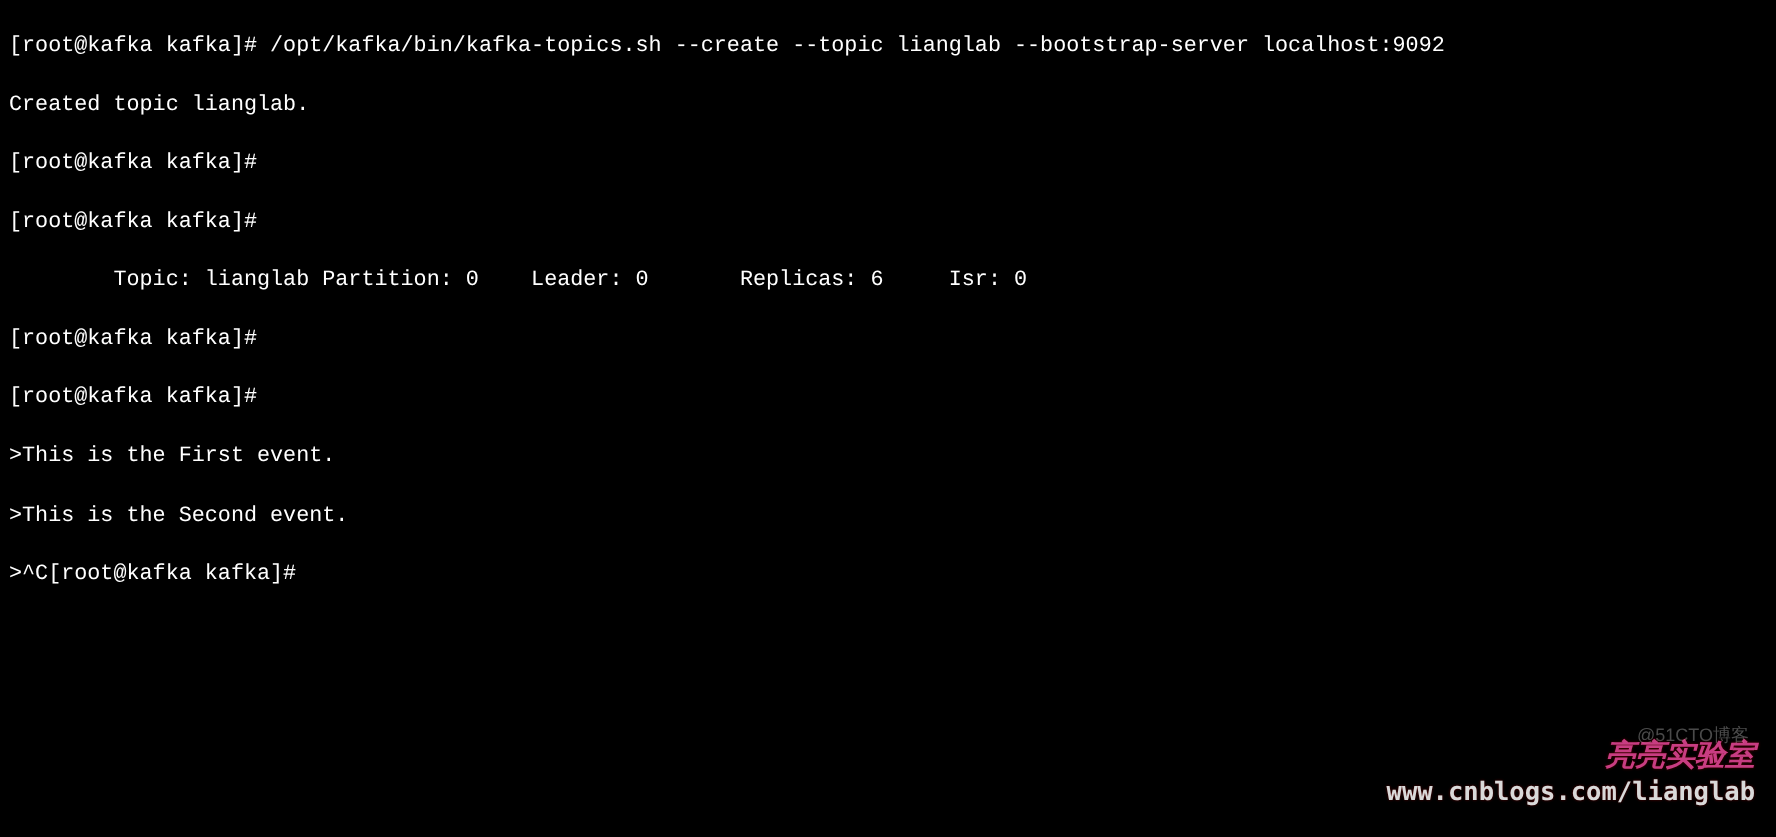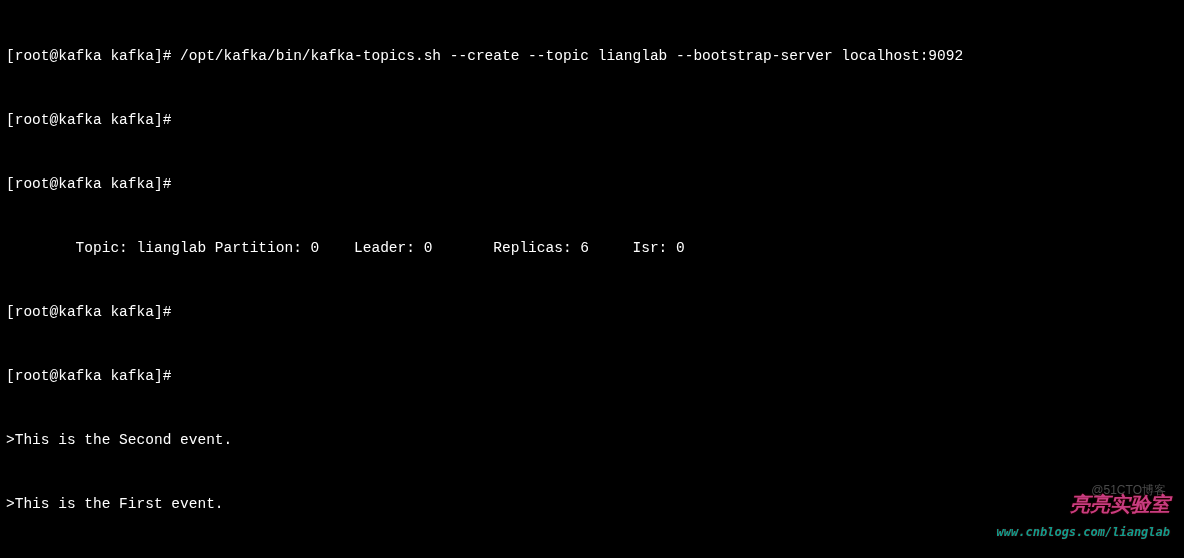--- a/index.html
+++ b/index.html
@@ -12,67 +12,68 @@
     line-height: 1.35;
     width: 1184px;
     height: 558px;
     overflow: hidden;
     position: relative;
   }
   .terminal {
     padding: 2px 6px;
     white-space: pre;
   }
-  .line { white-space: pre; margin-top: 25px; }
+  .line { white-space: pre; }
   .watermark1 {
     position: absolute;
     right: 14px;
     bottom: 40px;
     color: #ec4899;
     font-family: "Microsoft YaHei", sans-serif;
     font-size: 20px;
     font-weight: bold;
     font-style: italic;
     opacity: 0.85;
     text-shadow: 0 0 2px rgba(255,0,0,0.4);
   }
   .watermark2 {
     position: absolute;
     right: 14px;
     bottom: 18px;
-    color: #14b8a6;
+    color: #ffffff;
     font-family: "Consolas", monospace;
-    font-size: 12px;
+    font-size: 17px;
     font-weight: bold;
-    font-style: italic;
     opacity: 0.85;
     text-shadow: 0 0 2px rgba(255,0,0,0.4);
   }
   .watermark3 {
     position: absolute;
     right: 18px;
     bottom: 60px;
     color: #888;
     font-family: "Microsoft YaHei", sans-serif;
     font-size: 12px;
     opacity: 0.55;
   }
 </style>
 </head>
 <body>
 
 <div class="terminal">
 <div class="line">[root@kafka kafka]# /opt/kafka/bin/kafka-topics.sh --create --topic lianglab --bootstrap-server localhost:9092</div>
+<div class="line">Created topic lianglab.</div>
 <div class="line">[root@kafka kafka]#</div>
 <div class="line">[root@kafka kafka]#</div>
 <div class="line">        Topic: lianglab Partition: 0    Leader: 0       Replicas: 6     Isr: 0</div>
 <div class="line">[root@kafka kafka]#</div>
 <div class="line">[root@kafka kafka]#</div>
+<div class="line">&gt;This is the First event.</div>
 <div class="line">&gt;This is the Second event.</div>
-<div class="line">&gt;This is the First event.</div>
+<div class="line">&gt;^C[root@kafka kafka]#</div>
 
 
 
 
 
 
 
 
 
 

